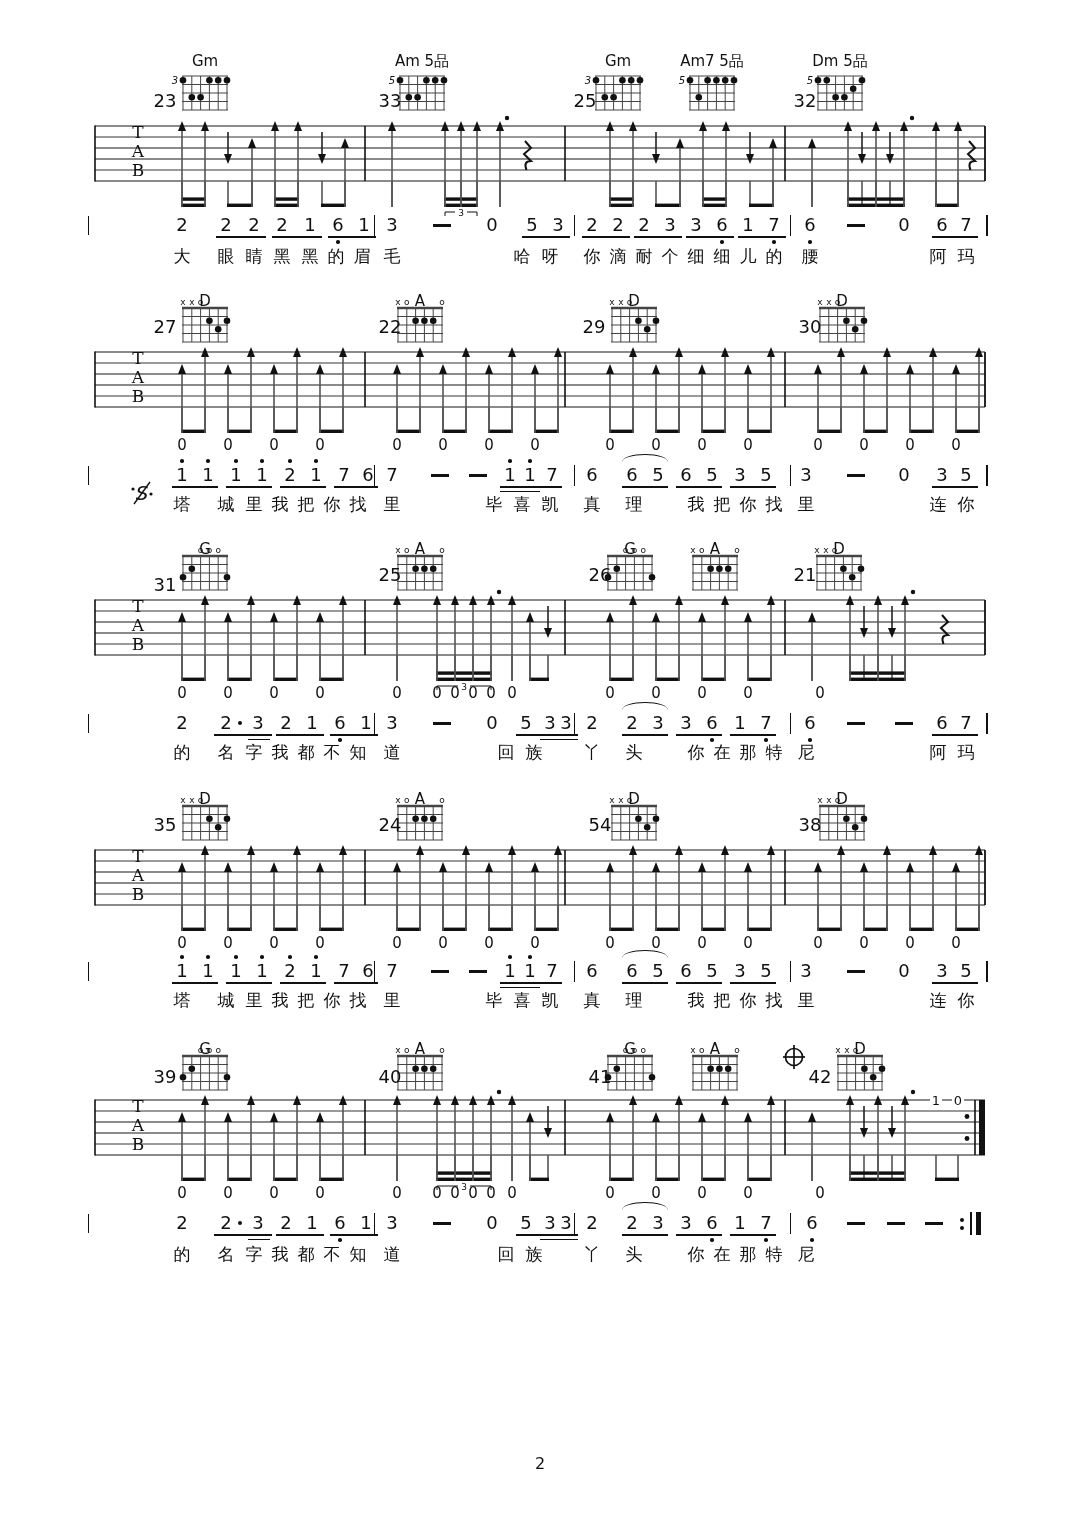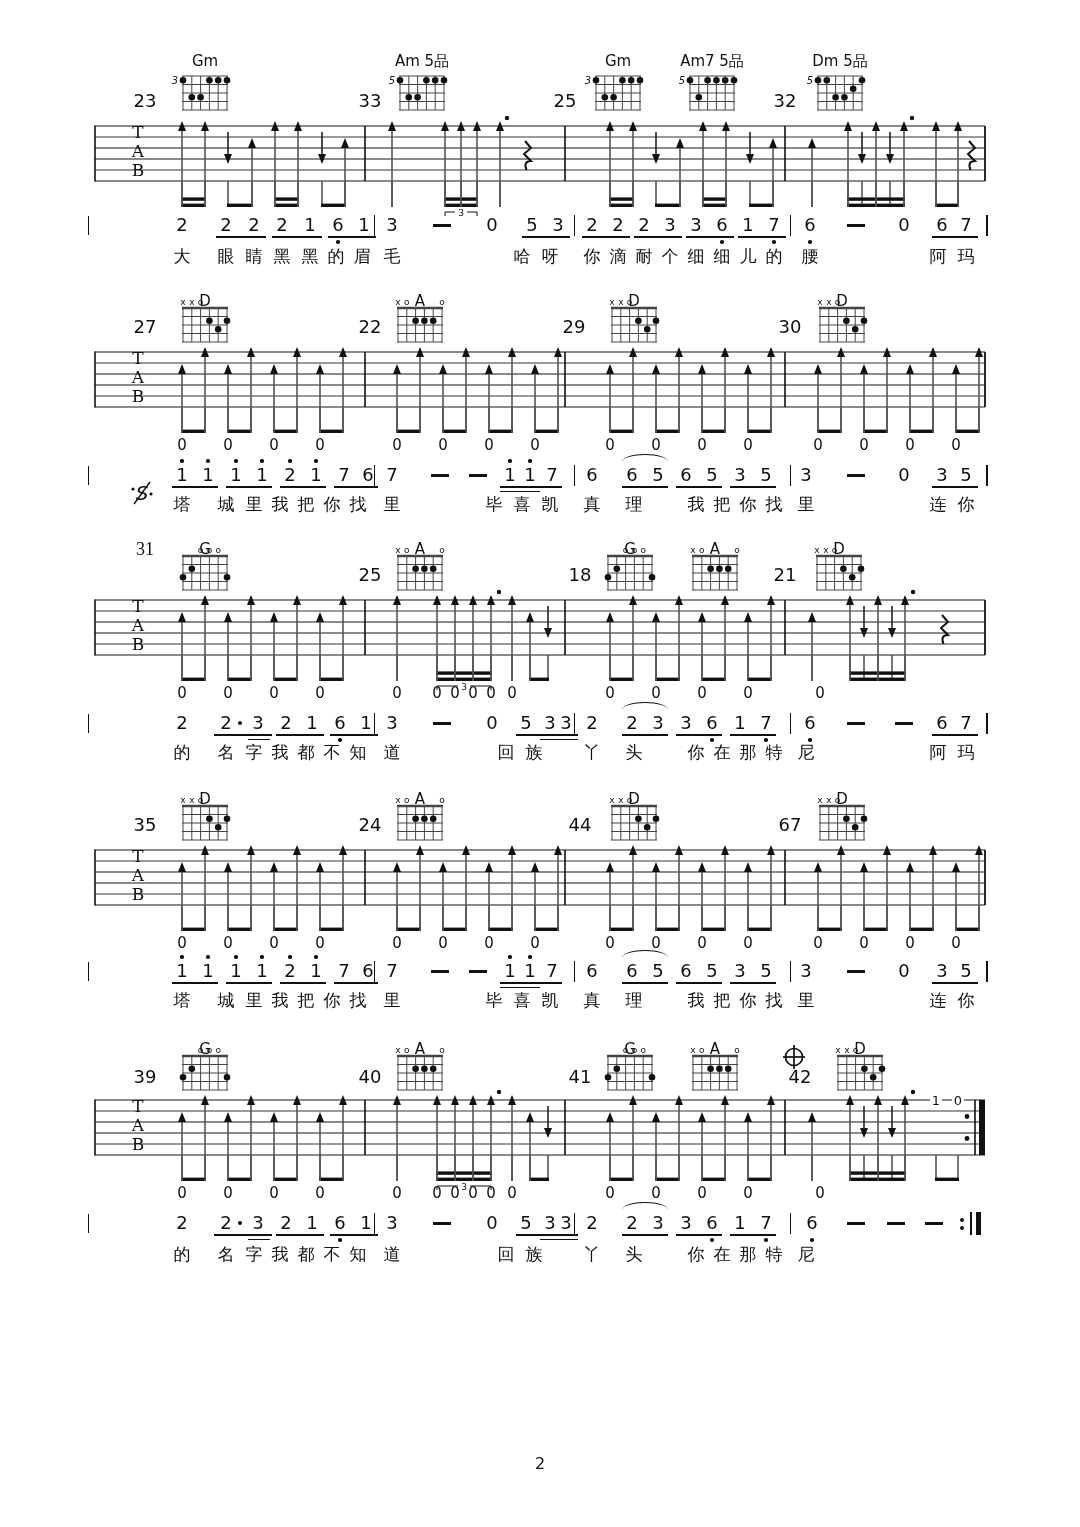--- a/index.html
+++ b/index.html
@@ -1,20 +1,20 @@
 <!DOCTYPE html>
 <html><head>
 <meta charset="utf-8">
 <style>
   html,body{margin:0;padding:0;background:#ffffff;}
   body{width:1080px;height:1527px;font-family:"DejaVu Sans",sans-serif;color:#111;}
   .sheet{position:relative;width:1080px;height:1527px;background:#fff;overflow:hidden;}
   #gfx{position:absolute;left:0;top:0;}
   .t{position:absolute;transform:translateX(-50%);white-space:nowrap;line-height:1;}
-  .mnum{font-size:18px;}
+  .mnum{font-size:18px;margin-left:20px;}
   .cname{font-size:15px;}
   .jp{font-size:18px;}
   .zero{font-size:15px;}
   .ly{font-size:17px;}
   .tabL{font-family:"DejaVu Serif",serif;font-size:17px;}
   .pageno{font-size:16px;}
   .hbar{position:absolute;background:#111;}
   .vbar{position:absolute;background:#111;}
   .dot{position:absolute;background:#111;border-radius:50%;}
   .slur{position:absolute;border-top:1.6px solid #111;border-radius:100% 100% 0 0/160% 160% 0 0;height:9px;}
@@ -1221,23 +1221,23 @@
       <div class="t ly" style="left: 696px; top: 496px;">我</div>
       <div class="t ly" style="left: 722px; top: 496px;">把</div>
       <div class="t ly" style="left: 748px; top: 496px;">你</div>
       <div class="t ly" style="left: 774px; top: 496px;">找</div>
       <div class="t ly" style="left: 806px; top: 496px;">里</div>
       <div class="t ly" style="left: 938px; top: 496px;">连</div>
       <div class="t ly" style="left: 966px; top: 496px;">你</div>
       <div class="t tabL" style="left: 138px; top: 598px;">T</div>
       <div class="t tabL" style="left: 138px; top: 617px;">A</div>
       <div class="t tabL" style="left: 138px; top: 636px;">B</div>
-      <div class="t mnum" style="left: 145px; top: 540px; font-family: Liberation Serif, serif;">31</div>
+      <div class="t mnum" style="left: 145px; top: 576px;">31</div>
       <div class="t mnum" style="left: 370px; top: 566px;">25</div>
-      <div class="t mnum" style="left: 580px; top: 566px;">18</div>
+      <div class="t mnum" style="left: 580px; top: 566px;">26</div>
       <div class="t mnum" style="left: 785px; top: 566px;">21</div>
       <div class="t cname" style="left: 205px; top: 542px;">G</div>
       <div class="t cname" style="left: 420px; top: 542px;">A</div>
       <div class="t cname" style="left: 630px; top: 542px;">G</div>
       <div class="t cname" style="left: 715px; top: 542px;">A</div>
       <div class="t cname" style="left: 839px; top: 542px;">D</div>
       <div class="t zero" style="left: 182px; top: 686px;">0</div>
       <div class="t zero" style="left: 228px; top: 686px;">0</div>
       <div class="t zero" style="left: 274px; top: 686px;">0</div>
       <div class="t zero" style="left: 320px; top: 686px;">0</div>
@@ -1315,22 +1315,22 @@
       <div class="t ly" style="left: 748px; top: 744px;">那</div>
       <div class="t ly" style="left: 774px; top: 744px;">特</div>
       <div class="t ly" style="left: 806px; top: 744px;">尼</div>
       <div class="t ly" style="left: 938px; top: 744px;">阿</div>
       <div class="t ly" style="left: 966px; top: 744px;">玛</div>
       <div class="t tabL" style="left: 138px; top: 848px;">T</div>
       <div class="t tabL" style="left: 138px; top: 867px;">A</div>
       <div class="t tabL" style="left: 138px; top: 886px;">B</div>
       <div class="t mnum" style="left: 145px; top: 816px;">35</div>
       <div class="t mnum" style="left: 370px; top: 816px;">24</div>
-      <div class="t mnum" style="left: 580px; top: 816px;">44</div>
-      <div class="t mnum" style="left: 790px; top: 816px;">67</div>
+      <div class="t mnum" style="left: 580px; top: 816px;">54</div>
+      <div class="t mnum" style="left: 790px; top: 816px;">38</div>
       <div class="t cname" style="left: 205px; top: 792px;">D</div>
       <div class="t cname" style="left: 420px; top: 792px;">A</div>
       <div class="t cname" style="left: 634px; top: 792px;">D</div>
       <div class="t cname" style="left: 842px; top: 792px;">D</div>
       <div class="t zero" style="left: 182px; top: 936px;">0</div>
       <div class="t zero" style="left: 228px; top: 936px;">0</div>
       <div class="t zero" style="left: 274px; top: 936px;">0</div>
       <div class="t zero" style="left: 320px; top: 936px;">0</div>
       <div class="t zero" style="left: 397px; top: 936px;">0</div>
       <div class="t zero" style="left: 443px; top: 936px;">0</div>

